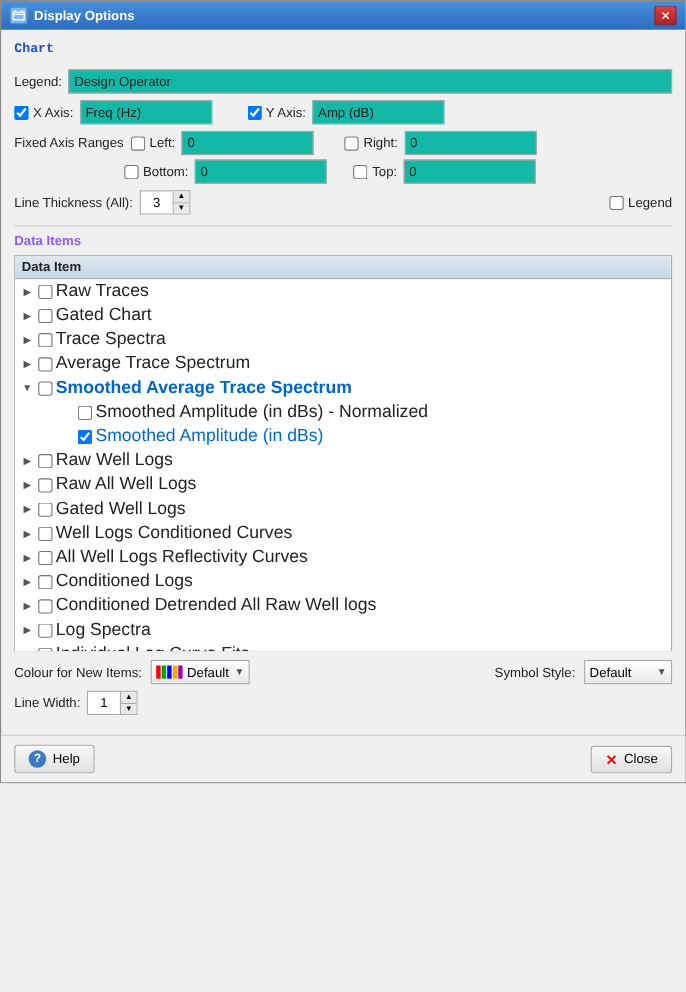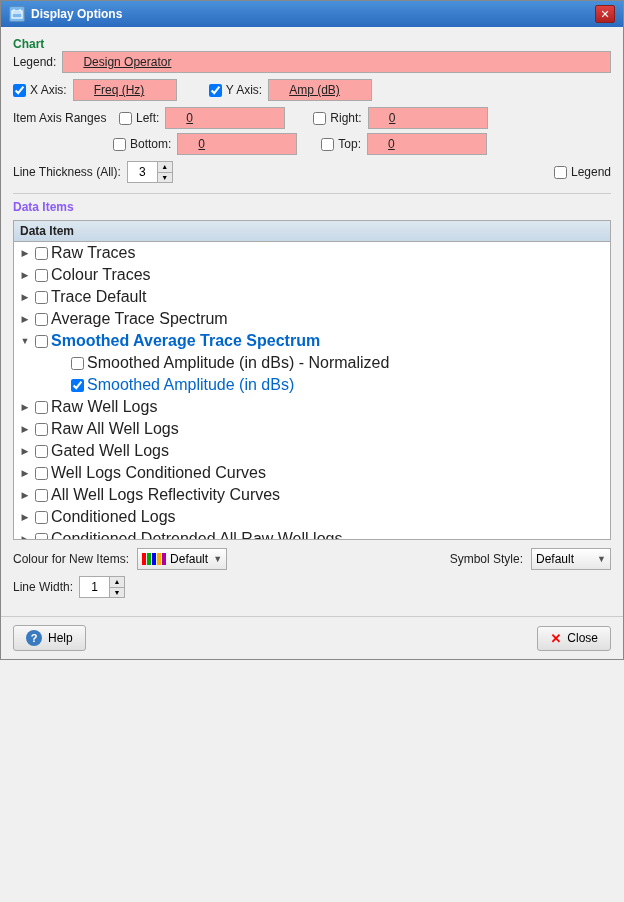--- a/index.html
+++ b/index.html
@@ -58,47 +58,47 @@
       display: flex;
       align-items: center;
       justify-content: center;
       cursor: pointer;
     }
     .content {
       padding: 10px 12px;
     }
     .section-label {
       font-weight: bold;
-      margin-bottom: 0;
-      color: #15803d;
+      margin-bottom: 12px;
+      color: #1d4ed8;
+      font-family: Liberation Mono, monospace;
     }
     .form-row {
       display: flex;
       align-items: center;
       margin-bottom: 6px;
       gap: 6px;
     }
     .form-label {
       color: #222;
       white-space: nowrap;
     }
     .text-input {
       border: 1px solid #aaa;
-      background: #fca5a5;
-      padding: 2px 20px;
+      background: #14b8a6;
+      padding: 2px 4px;
       height: 22px;
       font-size: 12px;
       color: #222;
-      text-decoration: underline;
     }
     .text-input-full {
       flex: 1;
     }
     .text-input-medium {
-      width: 104px;
+      width: 120px;
     }
     .checkbox-wrap {
       display: flex;
       align-items: center;
       gap: 4px;
     }
     input[type="checkbox"] {
       width: 13px;
       height: 13px;
       cursor: pointer;
@@ -169,21 +169,21 @@
       margin: 6px 0;
     }
     .data-items-label {
       font-weight: bold;
       color: #8b5cf6;
       margin-bottom: 6px;
     }
     .tree-container {
       border: 1px solid #aaa;
       background: white;
-      height: 320px;
+      height: 360px;
       overflow-y: scroll;
       overflow-x: hidden;
     }
     .tree-header {
       background: linear-gradient(to bottom, #dde8f0, #c8d8e8);
       border-bottom: 1px solid #aaa;
       padding: 3px 6px;
       font-weight: bold;
       color: #222;
       display: flex;
@@ -359,21 +359,21 @@
       <div style="width:20px"></div>
       <div class="checkbox-wrap">
         <input type="checkbox" checked="" style="">
         <span class="form-label">Y Axis:</span>
       </div>
       <input type="text" class="text-input text-input-medium" value="Amp (dB)" style="">
     </div>
 
     <div class="fixed-axis-section">
       <div class="fixed-axis-row">
-        <span class="fixed-axis-label">Item Axis Ranges</span>
+        <span class="fixed-axis-label">Fixed Axis Ranges</span>
         <div class="checkbox-wrap">
           <input type="checkbox" style="">
           <span class="form-label">Left:</span>
         </div>
         <input type="text" class="text-input" style="width: 120px;" value="0">
         <span style="width:16px"></span>
         <div class="checkbox-wrap">
           <input type="checkbox" style="">
           <span class="form-label">Right:</span>
         </div>
@@ -422,26 +422,26 @@
       </div>
 
       <div class="tree-item">
         <span class="tree-expand closed"></span>
         <input type="checkbox" class="tree-checkbox" style="">
         <span class="tree-text">Raw Traces</span>
       </div>
       <div class="tree-item">
         <span class="tree-expand closed"></span>
         <input type="checkbox" class="tree-checkbox" style="">
-        <span class="tree-text">Colour Traces</span>
-      </div>
-      <div class="tree-item">
-        <span class="tree-expand closed"></span>
-        <input type="checkbox" class="tree-checkbox" style="">
-        <span class="tree-text">Trace Default</span>
+        <span class="tree-text">Gated Chart</span>
+      </div>
+      <div class="tree-item">
+        <span class="tree-expand closed"></span>
+        <input type="checkbox" class="tree-checkbox" style="">
+        <span class="tree-text">Trace Spectra</span>
       </div>
       <div class="tree-item">
         <span class="tree-expand closed"></span>
         <input type="checkbox" class="tree-checkbox" style="">
         <span class="tree-text">Average Trace Spectrum</span>
       </div>
       <div class="tree-item">
         <span class="tree-expand open"></span>
         <input type="checkbox" class="tree-checkbox" style="">
         <span class="tree-text bold-blue">Smoothed Average Trace Spectrum</span>

